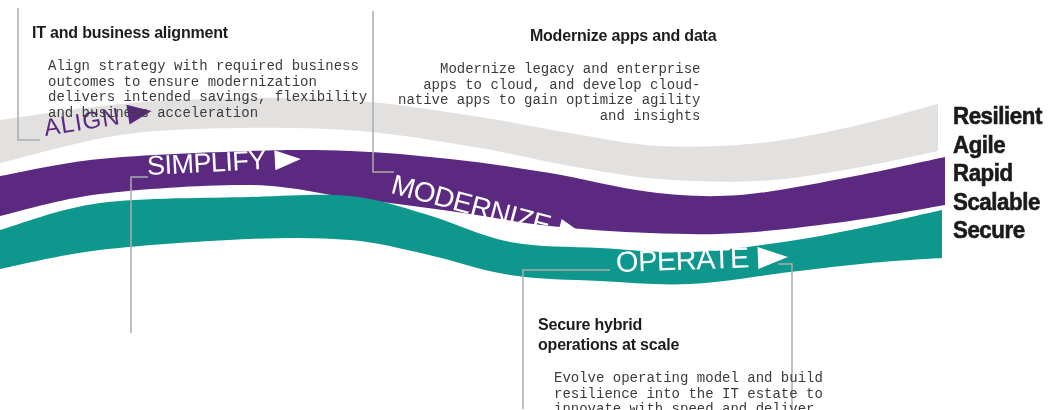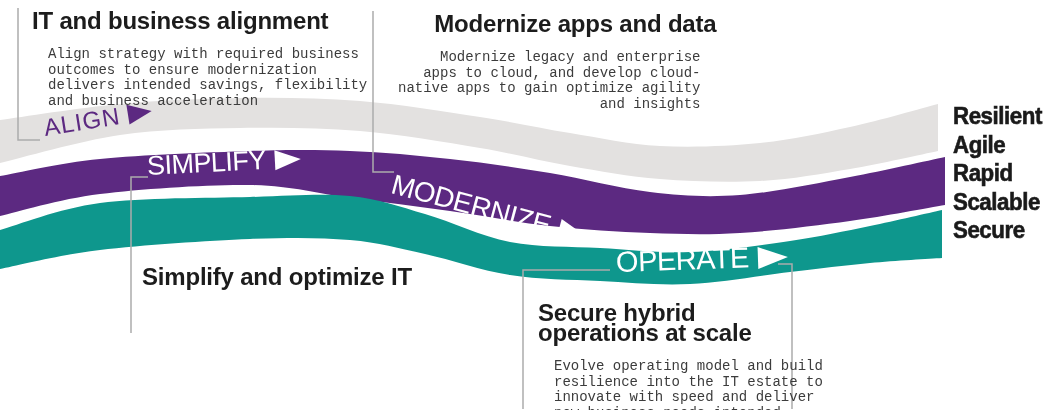--- a/index.html
+++ b/index.html
@@ -9,21 +9,21 @@
   }
   #ribbon-svg{position:absolute;left:0;top:0;z-index:1;}
   .ribbon.gray{fill:var(--gray);}
   .ribbon.purple{fill:var(--purple);}
   .ribbon.teal{fill:var(--teal);}
   .connector{fill:none;stroke:var(--line);stroke-width:1.5px;}
 
   
   .callout{position:absolute;z-index:3;}
   .callout h3{
-    margin:4px 0 6px 0;font-size:24px;line-height:20px;font-weight:700;
+    margin:16px 0 6px 0;font-size:16px;line-height:20px;font-weight:700;
     color:var(--heading);white-space:pre-line;letter-spacing:-0.2px;
   }
   .callout p{
     margin:16px;font-size:14px;line-height:15.7px;font-weight:400;
     color:var(--body);white-space:pre-line;font-family:Liberation Mono, monospace;
   }
   #callout-align{left:32px;top:7px;}
   #callout-modernize{left:382px;top:10px;text-align:right;}
   #callout-simplify{left:142px;top:263px;}
   #callout-operate-left{left:538px;top:299px;}
@@ -98,21 +98,20 @@
 and business acceleration</p>
   </div>
   <div class="callout" id="callout-modernize">
     <h3>Modernize apps and data</h3>
     <p>Modernize legacy and enterprise
 apps to cloud, and develop cloud-
 native apps to gain optimize agility
 and insights</p>
   </div>
   <div class="callout" id="callout-simplify">
-    <h3>Simplify and optimize IT</h3>
   </div>
   <div class="callout" id="callout-operate-left">
     <h3>Secure hybrid
 operations at scale</h3>
     <p>Evolve operating model and build
 resilience into the IT estate to
 innovate with speed and deliver
 new business needs intended</p>
   </div>
 

